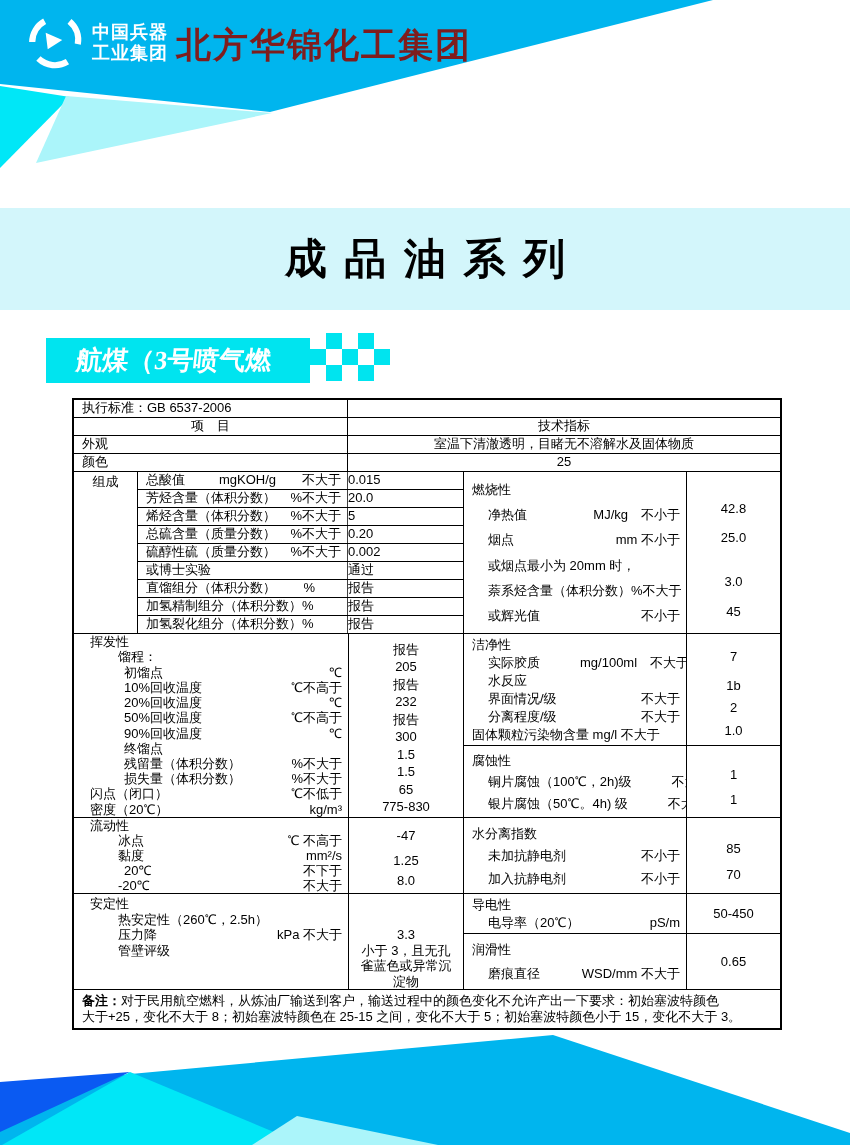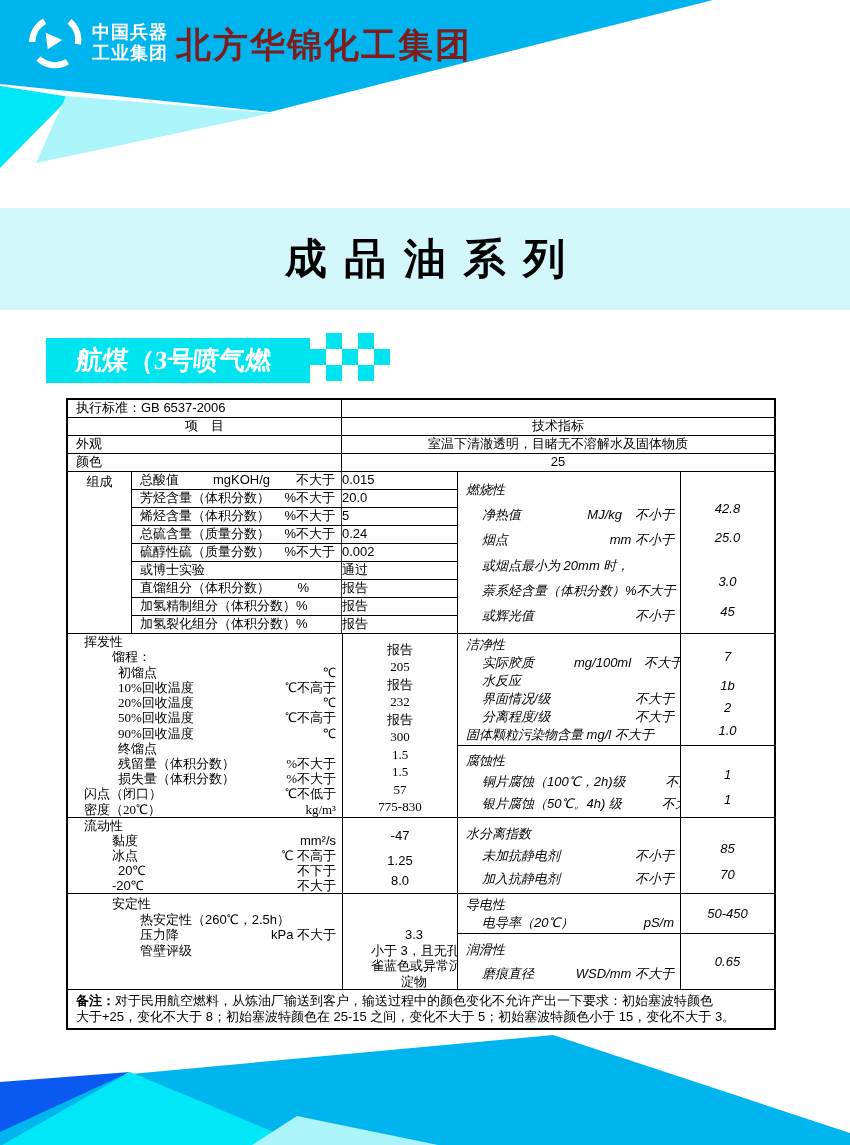--- a/index.html
+++ b/index.html
@@ -21,54 +21,54 @@
   
   .seclabel{position:absolute;left:46px;top:338px;width:264px;height:45px;background:#00e4ef;}
   .seclabel span{display:block;line-height:45px;padding-left:28px;color:#fff;font-weight:bold;
                  font-size:26px;font-family:"Liberation Serif", serif;transform:skewX(-6deg);}
   .checker{position:absolute;left:310px;top:333px;width:80px;height:48px;}
   .checker i{position:absolute;width:16px;height:16px;background:#00e4ef;}
   .ck1{left:16px;top:0;} .ck2{left:48px;top:0;}
   .ck3{left:0;top:16px;} .ck4{left:32px;top:16px;} .ck5{left:64px;top:16px;}
   .ck6{left:16px;top:32px;} .ck7{left:48px;top:32px;}
   
-  .tbl{position:absolute;left:66px;top:398px;width:706px;border:2px solid #000;
+  .tbl{position:absolute;left:72px;top:398px;width:706px;border:2px solid #000;
        font-size:13px;background:#fff;z-index:2;}
   .tbl *{box-sizing:border-box;}
   .hrow{display:flex;height:18px;line-height:16px;border-bottom:1px solid #000;}
   .hl{width:274px;border-right:1px solid #000;padding-left:8px;white-space:nowrap;}
   .hl.ctr{text-align:center;padding-left:0;}
   .hr{flex:1;text-align:center;white-space:nowrap;}
   .tbody{display:flex;}
   .lcol{width:389px;}
-  .rcol{width:317px;border-left:1px solid #000;font-style:italic;}
+  .rcol{width:317px;border-left:1px solid #000;}
   .sec{display:flex;border-bottom:1px solid #000;overflow:hidden;}
   
   .sec-comp{height:162px;}
   .cat{width:64px;border-right:1px solid #000;text-align:center;padding-top:1px;}
   .crows{flex:1;}
   .crow{display:flex;height:18px;line-height:16px;border-bottom:1px solid #000;}
   .crow:last-child{border-bottom:none;}
   .ncell{width:210px;border-right:1px solid #404040;display:flex;justify-content:space-between;
          padding:0 6px 0 8px;white-space:nowrap;}
   .vcell{flex:1;}
   
   .pc{flex:1;display:flex;flex-direction:column;justify-content:space-evenly;overflow:hidden;}
   .vc{display:flex;flex-direction:column;justify-content:space-evenly;text-align:center;
       border-left:1px solid #000;overflow:hidden;}
   .lcol .vc{width:115px;}
   .rcol .vc{width:94px;}
   .ln{display:flex;justify-content:space-between;white-space:nowrap;padding-right:6px;line-height:15px;}
   .vln{white-space:nowrap;line-height:15px;}
   .p0{padding-left:16px;} .p1{padding-left:44px;} .p2{padding-left:50px;}
   .rp0{padding-left:8px;} .rp1{padding-left:24px;gap:40px;}
-  .sec-vol{height:184px;font-family:Liberation Serif, serif;} .sec-flu{height:76px;} .sec-stab{height:96px;}
+  .sec-vol{height:184px;} .sec-flu{height:76px;} .sec-stab{height:96px;}
   .sec-burn{height:162px;} .sec-clean{height:112px;} .sec-corr{height:72px;}
   .sec-water{height:76px;} .sec-cond{height:40px;} .sec-lub{height:56px;}
-  .sec-stab .pc,.sec-stab .vc{justify-content:flex-start;padding-top:2px;padding-left:28px;}
+  .sec-stab .pc,.sec-stab .vc{justify-content:flex-start;padding-top:2px;}
   .sec-stab .ln,.sec-stab .vln{height:15.5px;line-height:15.5px;}
   .note{padding:3px 8px;height:38px;line-height:16px;font-size:13px;}
   .note b{font-weight:bold;}
 </style>
 </head>
 <body>
 
 <svg class="deco" style="top:0" width="850" height="190" viewBox="0 0 850 190">
   <polygon points="0,0 713,0 270,112 0,84" fill="#00b5ee"></polygon>
   <polygon points="0,86 70,97 0,168" fill="#00e7f7"></polygon>
@@ -151,21 +151,21 @@
                 <span>烯烃含量（体积分数）</span>
                 <span>%不大于</span>
               </div>
               <div class="vcell">5</div>
             </div>
           <div class="crow">
               <div class="ncell">
                 <span>总硫含量（质量分数）</span>
                 <span>%不大于</span>
               </div>
-              <div class="vcell">0.24</div>
+              <div class="vcell">0.20</div>
             </div>
           <div class="crow">
               <div class="ncell">
                 <span>硫醇性硫（质量分数）</span>
                 <span>%不大于</span>
               </div>
               <div class="vcell">0.002</div>
             </div>
           <div class="crow">
               <div class="ncell">
@@ -250,37 +250,37 @@
           <div class="vln"></div>
           <div class="vln"></div>
           <div class="vln">报告</div>
           <div class="vln">205</div>
           <div class="vln">报告</div>
           <div class="vln">232</div>
           <div class="vln">报告</div>
           <div class="vln">300</div>
           <div class="vln">1.5</div>
           <div class="vln">1.5</div>
-          <div class="vln">57</div>
+          <div class="vln">65</div>
           <div class="vln">775-830</div>
         </div>
       </div>
 
       <div class="sec sec-flu">
         <div class="pc">
           <div class="ln p0">
               <span>流动性</span>
             </div>
           <div class="ln p1">
+              <span>冰点</span>
+              <span>℃ 不高于</span>
+            </div>
+          <div class="ln p1">
               <span>黏度</span>
               <span>mm²/s</span>
-            </div>
-          <div class="ln p1">
-              <span>冰点</span>
-              <span>℃ 不高于</span>
             </div>
           <div class="ln p2">
               <span>20℃</span>
               <span>不下于</span>
             </div>
           <div class="ln p1">
               <span>-20℃</span>
               <span>不大于</span>
             </div>
         </div>

